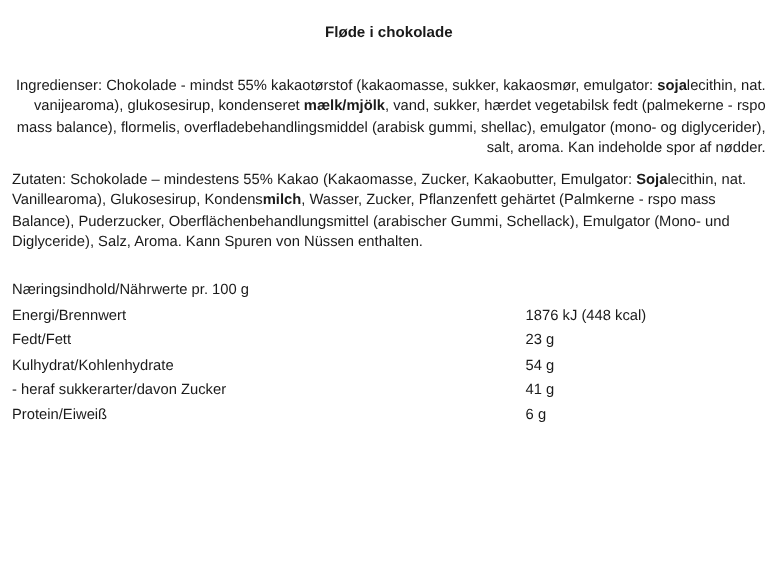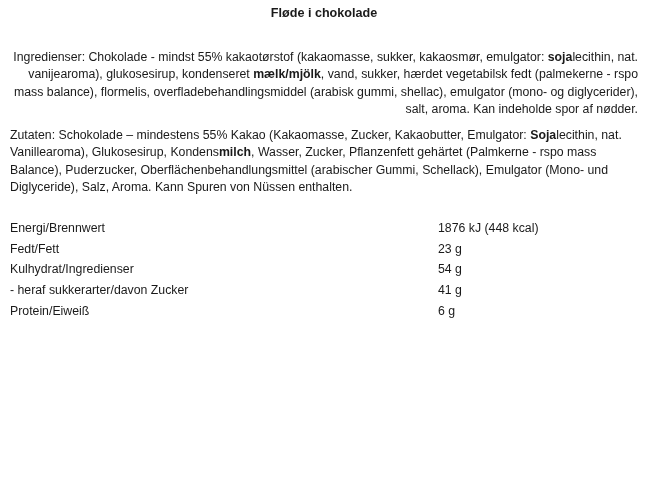--- a/index.html
+++ b/index.html
@@ -20,21 +20,21 @@
     position: relative;
     width: 648px;
     height: 481px;
     box-sizing: border-box;
     padding: 0 10px;
   }
   .doc-title {
     text-align: center;
     font-weight: bold;
     font-size: 12.6px;
-    margin-top: 5px;
+    margin-top: 19px;
     margin-bottom: 0;
   }
   .block {
     margin-top: 0;
     margin-bottom: 0;
   }
   .ingredients-da {
     margin-top: 26px;
     text-align: right;
   }
@@ -81,32 +81,33 @@
 <div class="page">
 
   <div class="doc-title">Fløde i chokolade</div>
 
   <div class="block ingredients-da"><span>Ingredienser: Chokolade - mindst 55% kakaotørstof (kakaomasse, sukker, kakaosmør, emulgator: </span><b>soja</b><span>lecithin, nat. vanijearoma), glukosesirup, kondenseret </span><b>mælk/mjölk</b><span>, vand, sukker, hærdet vegetabilsk fedt (palmekerne - rspo mass balance), flormelis, overfladebehandlingsmiddel (arabisk gummi, shellac), emulgator (mono- og diglycerider), salt, aroma. Kan indeholde spor af nødder.</span></div>
 
 
   <div class="block ingredients-de"><span>Zutaten: Schokolade – mindestens 55% Kakao (Kakaomasse, Zucker, Kakaobutter, Emulgator: </span><b>Soja</b><span>lecithin, nat. Vanillearoma), Glukosesirup, Kondens</span><b>milch</b><span>, Wasser, Zucker, Pflanzenfett gehärtet (Palmkerne - rspo mass Balance), Puderzucker, Oberflächenbehandlungsmittel (arabischer Gummi, Schellack), Emulgator (Mono- und Diglyceride), Salz, Aroma. Kann Spuren von Nüssen enthalten.</span></div>
 
   <div class="nutrition">
+    <div class="nutrition-heading">Næringsindhold/Nährwerte pr. 100 g</div>
     <table class="nutri">
       <tbody>
           <tr>
             <td class="label">Energi/Brennwert</td>
             <td class="value">1876 kJ (448 kcal)</td>
           </tr>
           <tr>
             <td class="label">Fedt/Fett</td>
             <td class="value">23 g</td>
           </tr>
           <tr>
-            <td class="label">Kulhydrat/Ingredienser</td>
+            <td class="label">Kulhydrat/Kohlenhydrate</td>
             <td class="value">54 g</td>
           </tr>
           <tr>
             <td class="label">- heraf sukkerarter/davon Zucker</td>
             <td class="value">41 g</td>
           </tr>
           <tr>
             <td class="label">Protein/Eiweiß</td>
             <td class="value">6 g</td>
           </tr>

